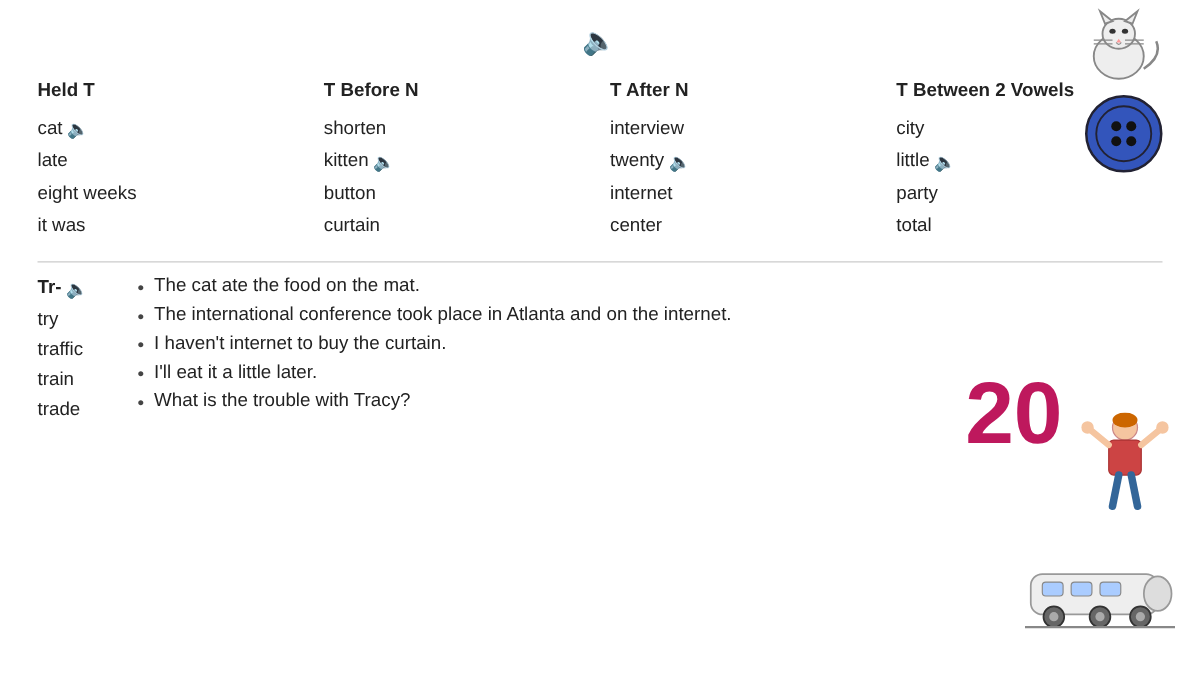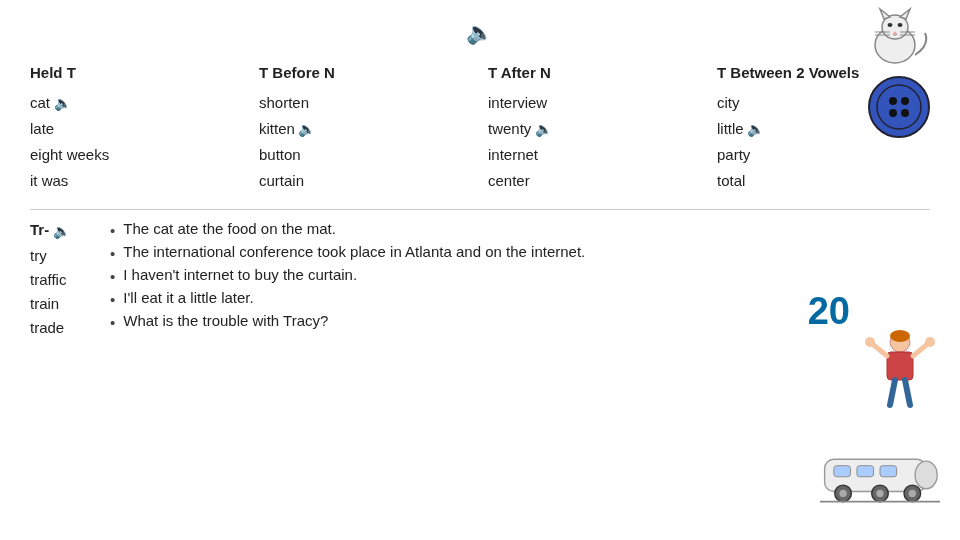--- a/index.html
+++ b/index.html
@@ -144,23 +144,23 @@
       top: 75px;
       right: 28px;
       width: 65px;
       height: 65px;
     }
 
     .number-20 {
       position: absolute;
       right: 110px;
       top: 290px;
-      font-size: 38px;
+      font-size: 70px;
       font-weight: bold;
-      color: #0369a1;
+      color: #be185d;
     }
 
     .deco-person {
       position: absolute;
       right: 25px;
       bottom: 120px;
       width: 70px;
       height: 90px;
     }
 

